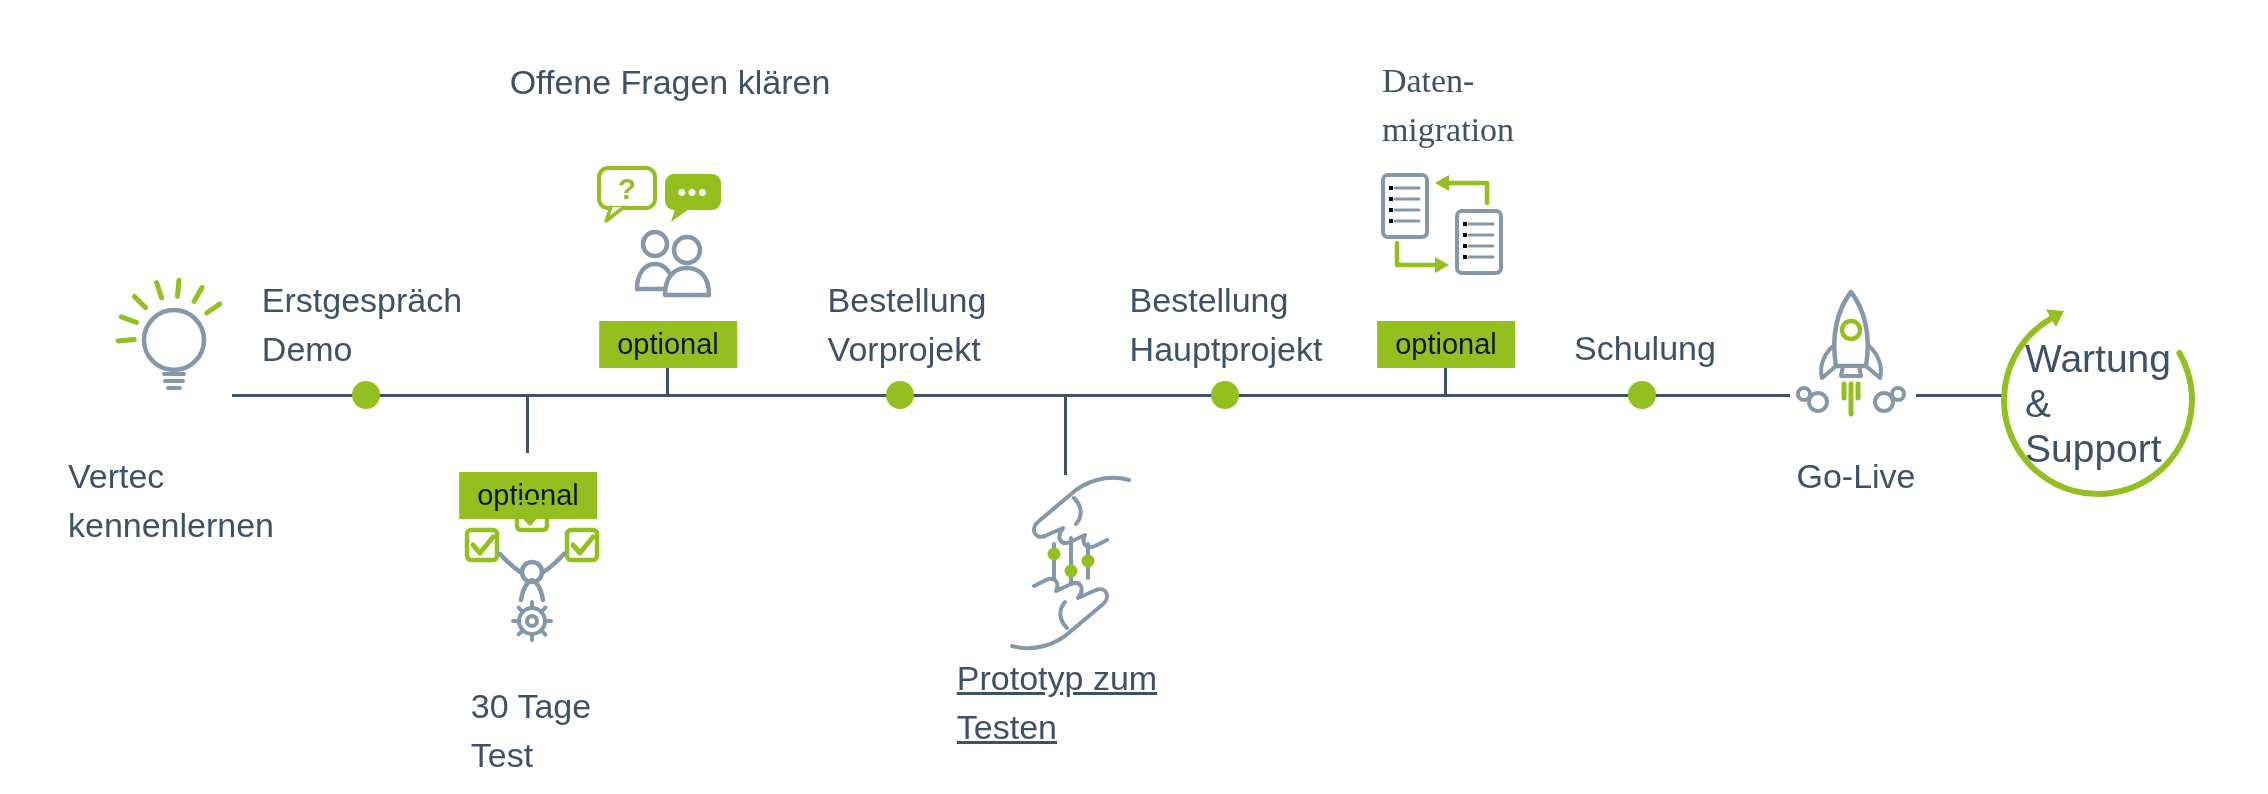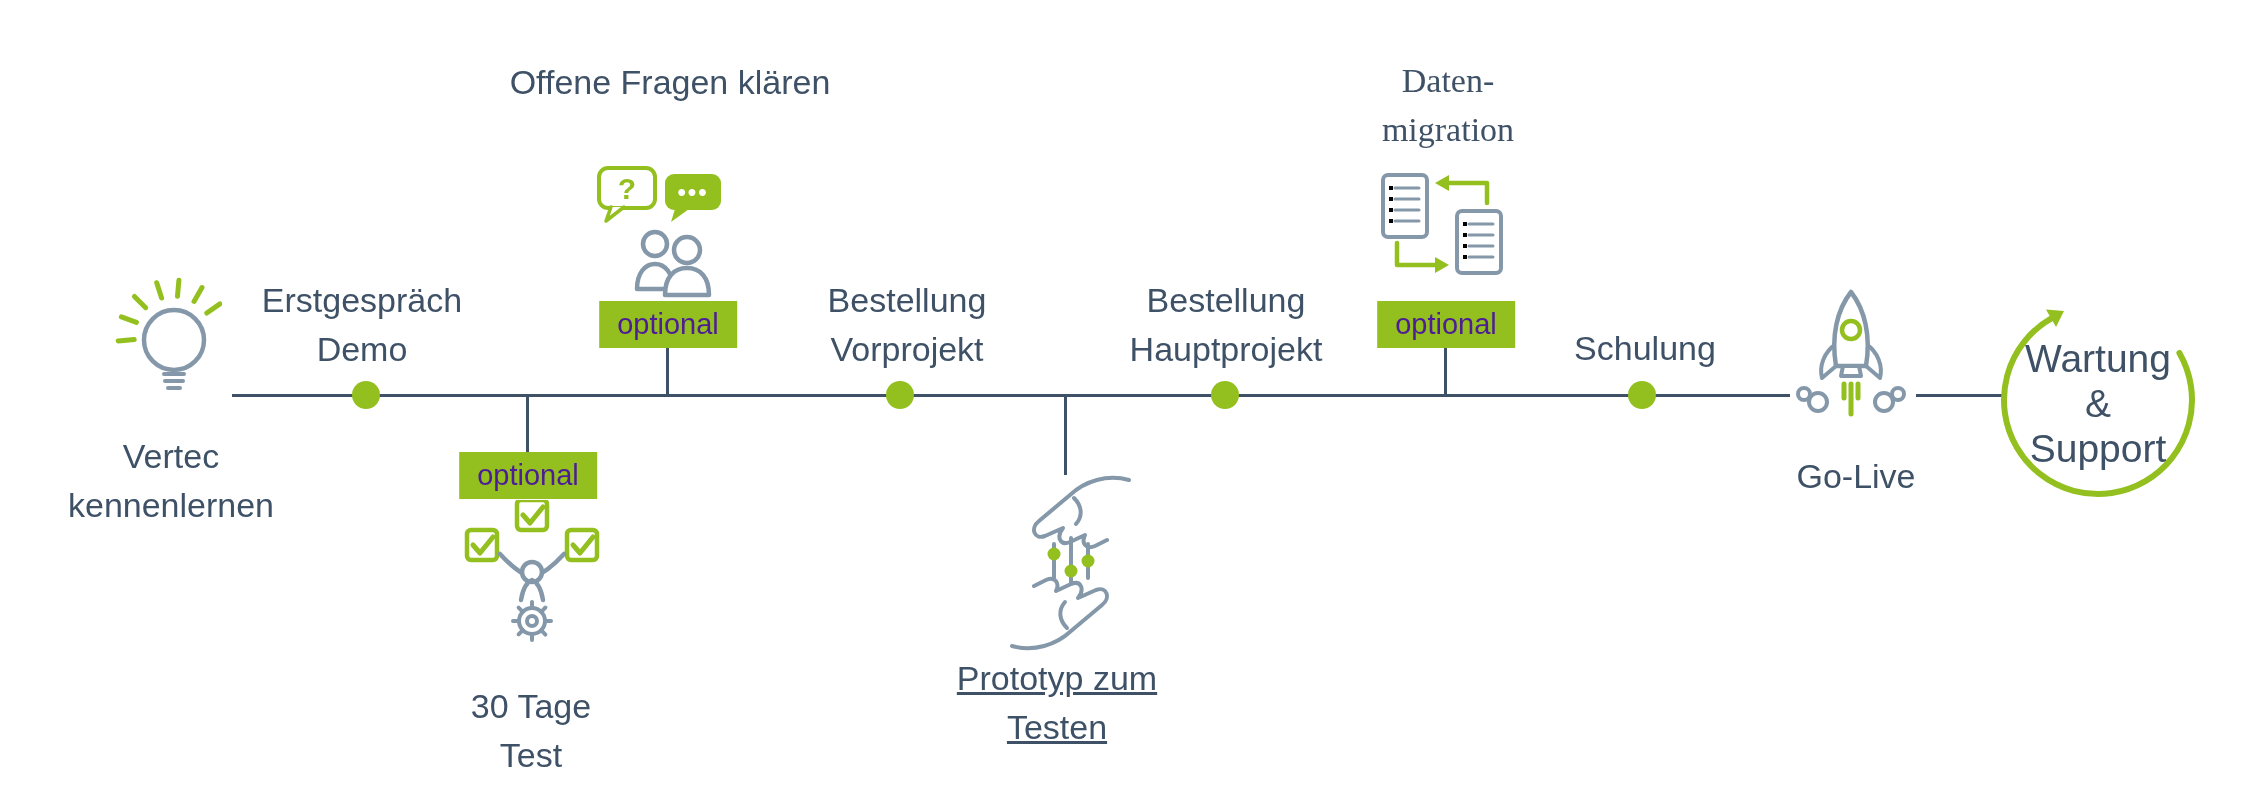--- a/index.html
+++ b/index.html
@@ -5,24 +5,24 @@
   html,body{margin:0;padding:0;background:#fff;}
   .canvas{position:relative;width:2268px;height:794px;background:var(--bg,#ffffff);
           font-family:"Liberation Sans",sans-serif;overflow:hidden;}
 
   
   .hline{position:absolute;height:3px;background:var(--line,#3e5166);}
   .vline{position:absolute;width:3px;background:var(--line,#3e5166);}
   .dot{position:absolute;width:28px;height:28px;border-radius:50%;background:var(--green,#93c01f);}
 
   
-  .label{position:absolute;transform:translateX(-50%);text-align:center;
+  .label{position:absolute;transform:translateX(-50%);text-align:left;
          color:var(--text,#3e5166);font-size:34px;line-height:49px;white-space:nowrap;}
   .badge{position:absolute;transform:translateX(-50%);background:var(--green,#93c01f);
-         color:#4c1d95;font-size:29px;line-height:1;padding:9px 18px;white-space:nowrap;}
+         color:#0f172a;font-size:29px;line-height:1;padding:9px 18px;white-space:nowrap;margin-top:20px;}
 
   
   .icon{position:absolute;}
 
   
   .sg{stroke:var(--green,#93c01f);fill:none;stroke-linecap:round;stroke-linejoin:round;}
   .si{stroke:var(--icon,#8498aa);fill:none;stroke-linecap:round;stroke-linejoin:round;}
   .siw{stroke:var(--icon,#8498aa);fill:#fff;stroke-linecap:round;stroke-linejoin:round;}
   .sgw{stroke:var(--green,#93c01f);fill:#fff;stroke-linecap:round;stroke-linejoin:round;}
   .fg{fill:var(--green,#93c01f);stroke:none;}
@@ -35,21 +35,21 @@
   #dot-1{left:352px;top:381px;} #dot-2{left:886px;top:381px;}
   #dot-3{left:1211px;top:381px;} #dot-4{left:1628px;top:381px;}
   #branch-test{left:526px;top:395px;height:58px;}
   #branch-feedback{left:666px;top:348px;height:47px;}
   #branch-prototyp{left:1064px;top:395px;height:80px;}
   #branch-migration{left:1444px;top:348px;height:47px;}
   #badge-test{left:528px;top:452px;}
   #badge-feedback{left:668px;top:301px;}
   #badge-migration{left:1446px;top:301px;}
 
-  #lbl-vertec{left:171px;top:432px;}
+  #lbl-vertec{left:171px;top:452px;}
   #lbl-erst{left:362px;top:276px;}
   #lbl-test{left:531px;top:654px;margin-top:28px;}
   #lbl-feedback{left:670px;top:58px;}
   #lbl-bvor{left:907px;top:276px;}
   #lbl-prototyp{left:1057px;top:654px;text-decoration:underline;}
   #lbl-bhaupt{left:1226px;top:276px;}
   #lbl-migration{left:1448px;top:56px;font-family:Liberation Serif, serif;}
   #lbl-schulung{left:1645px;top:324px;}
   #lbl-golive{left:1856px;top:452px;}
   #lbl-wartung{left:2098px;top:336px;font-size:39px;line-height:45px;}

